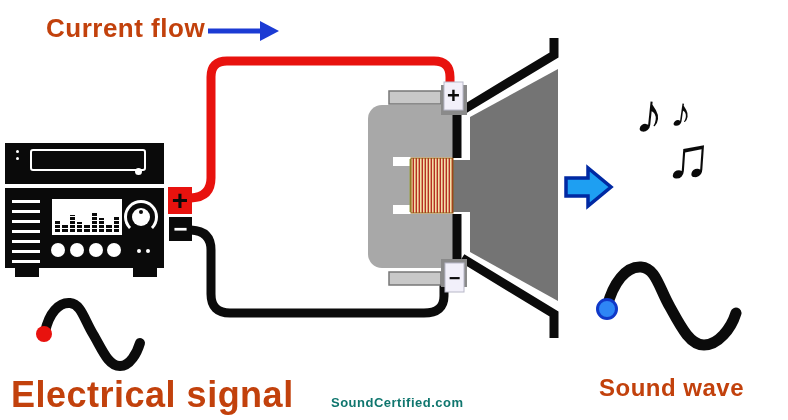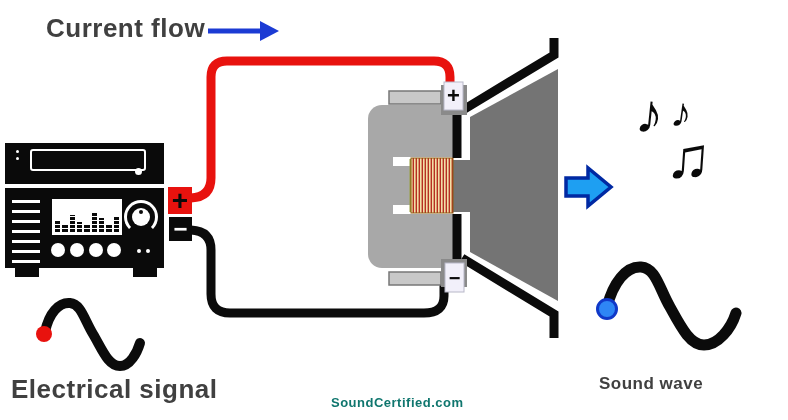--- a/index.html
+++ b/index.html
@@ -2,26 +2,26 @@
 <html><head>
 <meta charset="utf-8">
 <style>
   html,body{margin:0;padding:0;background:#ffffff;}
   .stage{
     position:relative;width:788px;height:420px;overflow:hidden;background:#ffffff;
     font-family:"Liberation Sans","DejaVu Sans",sans-serif;
   }
   .layer{position:absolute;left:0;top:0;width:788px;height:420px;}
   .label{
-    position:absolute;color:#404040;font-weight:bold;white-space:nowrap;
+    position:absolute;color:#c2410c;font-weight:bold;white-space:nowrap;
     letter-spacing:0.5px;
   }
   .label.current{left:46px;top:13px;font-size:26px;}
-  .label.electrical{left:11px;top:374px;font-size:26px;}
-  .label.soundwave{left:599px;top:374px;font-size:17px;text-align:right;}
+  .label.electrical{left:11px;top:374px;font-size:36px;}
+  .label.soundwave{left:599px;top:374px;font-size:24px;text-align:right;}
   .watermark{
     position:absolute;left:331px;top:395px;font-size:13px;font-weight:bold;
     color:#0f766e;letter-spacing:0.5px;
   }
   
   .amp-top{position:absolute;left:5px;top:143px;width:159px;height:41px;background:#0a0a0a;}
   .amp-slot{position:absolute;left:25px;top:6px;width:112px;height:18px;border:2px solid #ffffff;border-radius:3px;background:#0a0a0a;}
   .amp-dot{position:absolute;width:3px;height:3px;border-radius:50%;background:#ffffff;}
   .amp-circle{position:absolute;left:130px;top:25px;width:7px;height:7px;border-radius:50%;background:#ffffff;}
   .amp-bottom{position:absolute;left:5px;top:188px;width:159px;height:80px;background:#0a0a0a;}

